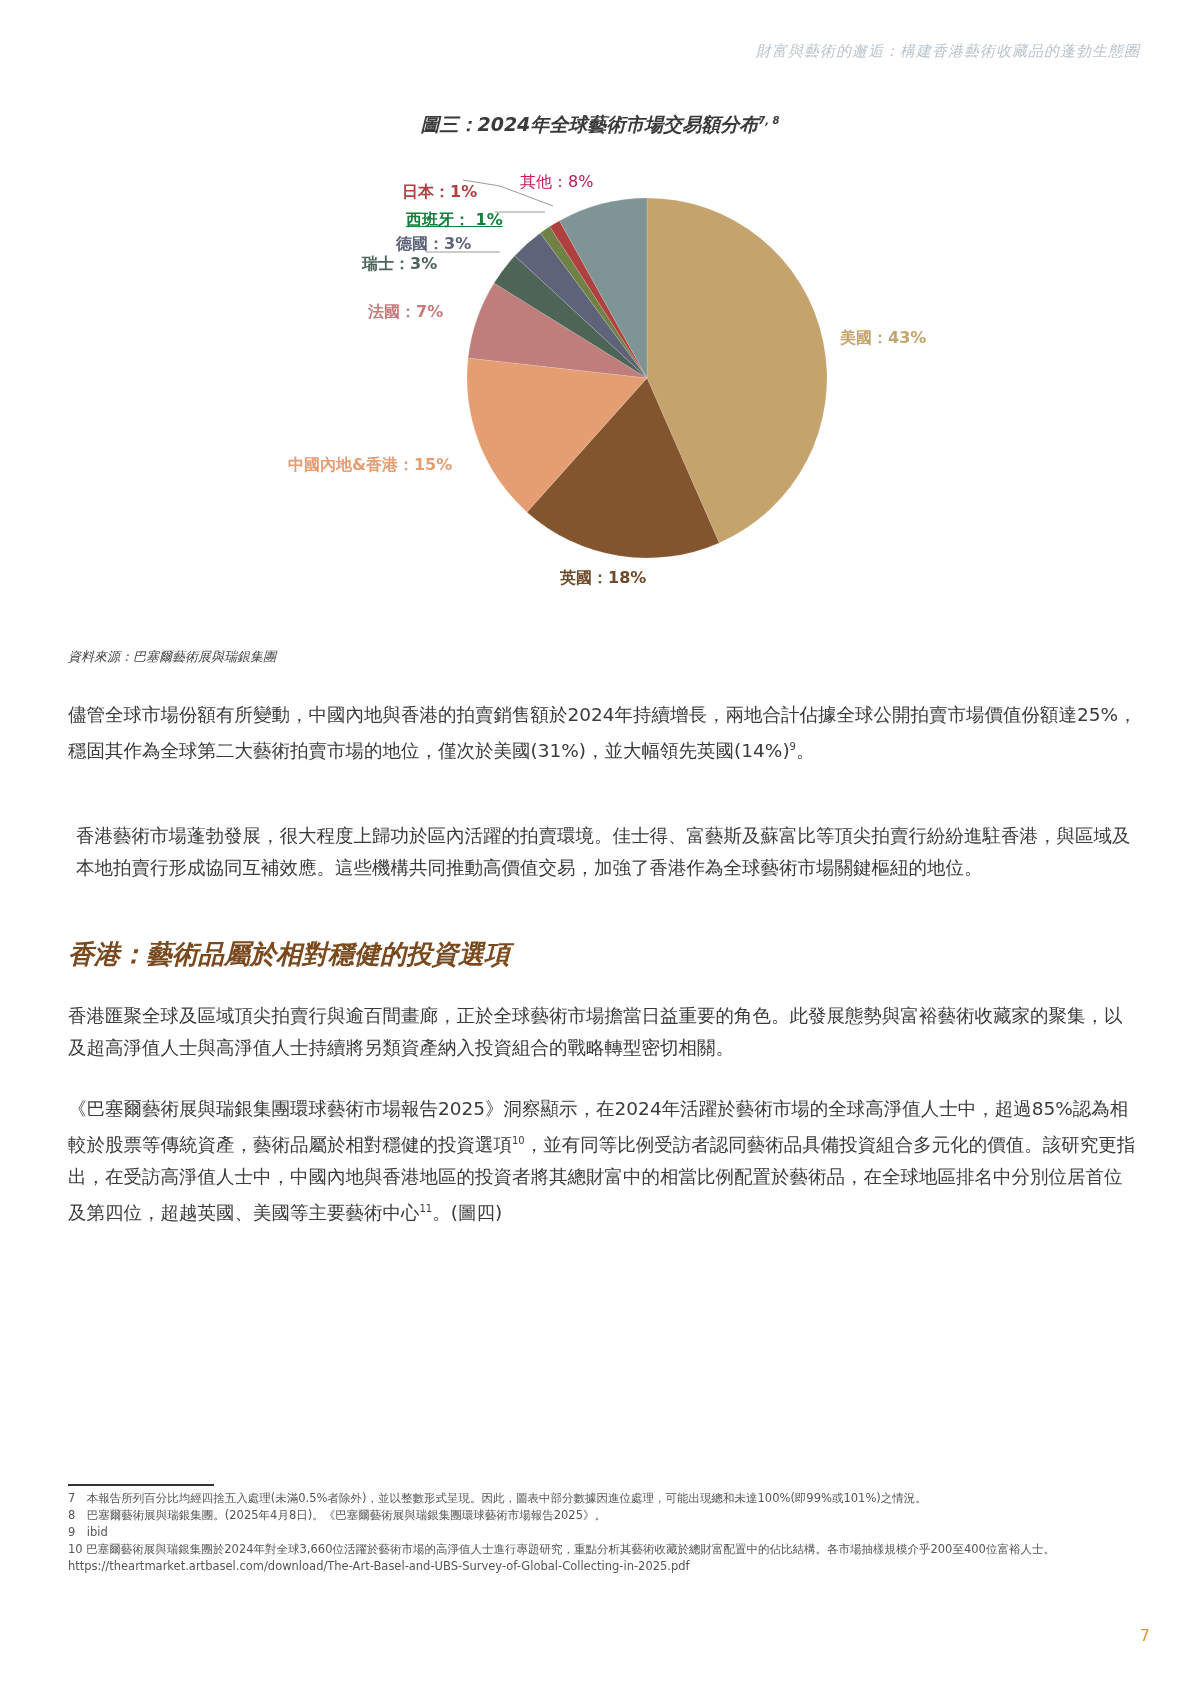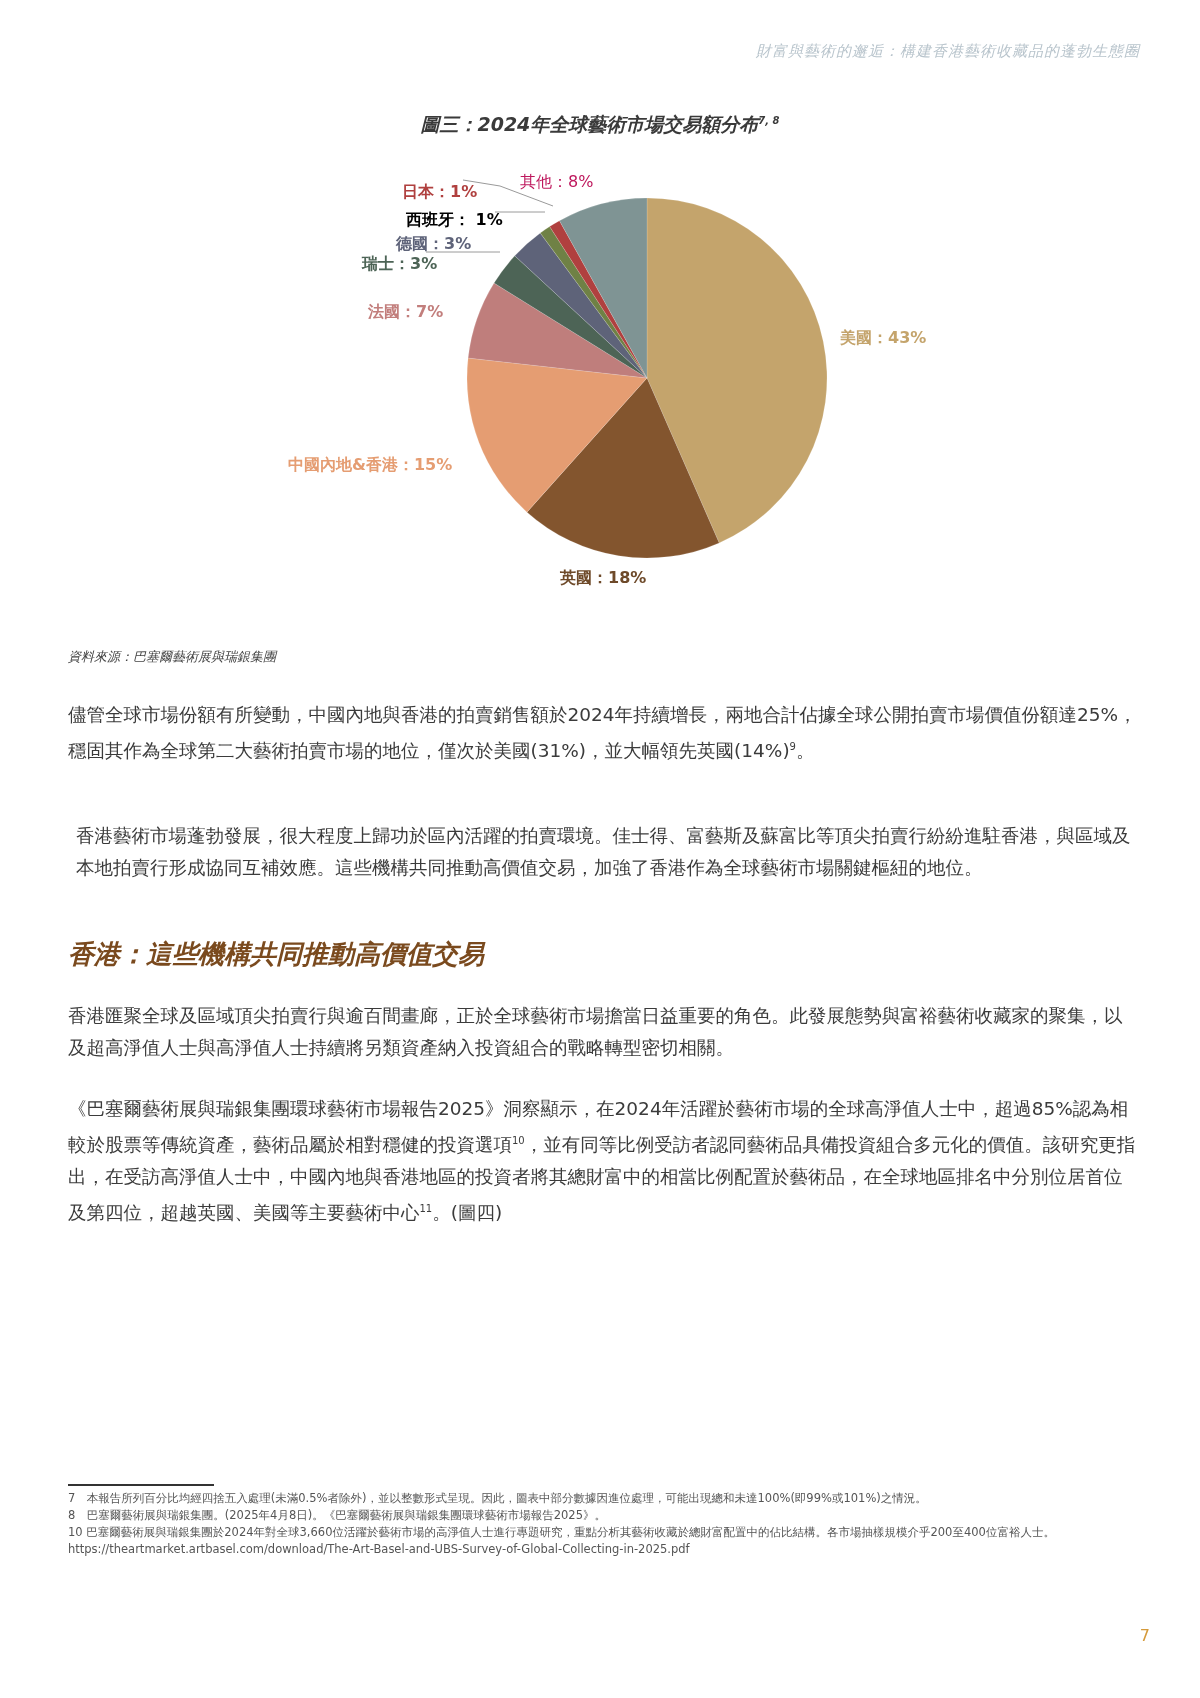--- a/index.html
+++ b/index.html
@@ -46,39 +46,40 @@
       <polyline points="495,212 545,212" fill="none" stroke="#9a9a9a" stroke-width="1"></polyline>
       <polyline points="426,252 500,252" fill="none" stroke="#9a9a9a" stroke-width="1"></polyline>
     </svg>
   <div id="pie-labels">
       <div class="lbl" style="left: 840px; top: 328px; color: rgb(196, 164, 108);">美國：43%</div>
       <div class="lbl" style="left: 560px; top: 568px; color: rgb(110, 74, 42);">英國：18%</div>
       <div class="lbl" style="left: 288px; top: 455px; color: rgb(229, 157, 114);">中國內地&amp;香港：15%</div>
       <div class="lbl" style="left: 368px; top: 302px; color: rgb(194, 126, 124);">法國：7%</div>
       <div class="lbl" style="left: 362px; top: 254px; color: rgb(77, 100, 86);">瑞士：3%</div>
       <div class="lbl" style="left: 396px; top: 234px; color: rgb(94, 99, 121);">德國：3%</div>
-      <div class="lbl" style="left: 406px; top: 210px; color: #000000;">西班牙： 1%</div>
+      <div class="lbl" style="left: 406px; top: 210px; color: #15803d; text-decoration: underline;">西班牙： 1%</div>
       <div class="lbl" style="left: 402px; top: 182px; color: rgb(176, 64, 63);">日本：1%</div>
       <div class="lbl" style="left: 520px; top: 172px; color: #be185d; font-weight: normal;">其他：8%</div>
     </div>
 </div>
 
 <div class="source">資料來源：巴塞爾藝術展與瑞銀集團</div>
 
 <div class="para" style="top:699px;"><span>儘管全球市場份額有所變動，中國內地與香港的拍賣銷售額於2024年持續增長，兩地合計佔據全球公開拍賣市場價值份額達25%，穩固其作為全球第二大藝術拍賣市場的地位，僅次於美國(31%)，並大幅領先英國(14%)</span><sup>9</sup><span>。</span></div>
 
 <div class="para" style="top:820px;margin-left:8px;">香港藝術市場蓬勃發展，很大程度上歸功於區內活躍的拍賣環境。佳士得、富藝斯及蘇富比等頂尖拍賣行紛紛進駐香港，與區域及本地拍賣行形成協同互補效應。這些機構共同推動高價值交易，加強了香港作為全球藝術市場關鍵樞紐的地位。</div>
 
-<div class="section-title">香港：這些機構共同推動高價值交易</div>
+<div class="section-title">香港：藝術品屬於相對穩健的投資選項</div>
 
 <div class="para" style="top:1000px;">香港匯聚全球及區域頂尖拍賣行與逾百間畫廊，正於全球藝術市場擔當日益重要的角色。此發展態勢與富裕藝術收藏家的聚集，以及超高淨值人士與高淨值人士持續將另類資產納入投資組合的戰略轉型密切相關。</div>
 
 <div class="para" style="top:1093px;"><span>《巴塞爾藝術展與瑞銀集團環球藝術市場報告2025》洞察顯示，在2024年活躍於藝術市場的全球高淨值人士中，超過85%認為相較於股票等傳統資產，藝術品屬於相對穩健的投資選項</span><sup>10</sup><span>，並有同等比例受訪者認同藝術品具備投資組合多元化的價值。該研究更指出，在受訪高淨值人士中，中國內地與香港地區的投資者將其總財富中的相當比例配置於藝術品，在全球地區排名中分別位居首位及第四位，超越英國、美國等主要藝術中心</span><sup>11</sup><span>。(圖四)</span></div>
 
 <div class="fn-rule"></div>
 <div class="footnotes">
   <div>7　本報告所列百分比均經四捨五入處理(未滿0.5%者除外)，並以整數形式呈現。因此，圖表中部分數據因進位處理，可能出現總和未達100%(即99%或101%)之情況。</div>
   <div>8　巴塞爾藝術展與瑞銀集團。(2025年4月8日)。《巴塞爾藝術展與瑞銀集團環球藝術市場報告2025》。</div>
+  <div>9　ibid</div>
   <div class="fn-wrap">10 巴塞爾藝術展與瑞銀集團於2024年對全球3,660位活躍於藝術市場的高淨值人士進行專題研究，重點分析其藝術收藏於總財富配置中的佔比結構。各市場抽樣規模介乎200至400位富裕人士。</div>
   <div>https://theartmarket.artbasel.com/download/The-Art-Basel-and-UBS-Survey-of-Global-Collecting-in-2025.pdf</div>
 </div>
 
 <div class="page-num">7</div>
 
 </body></html>

